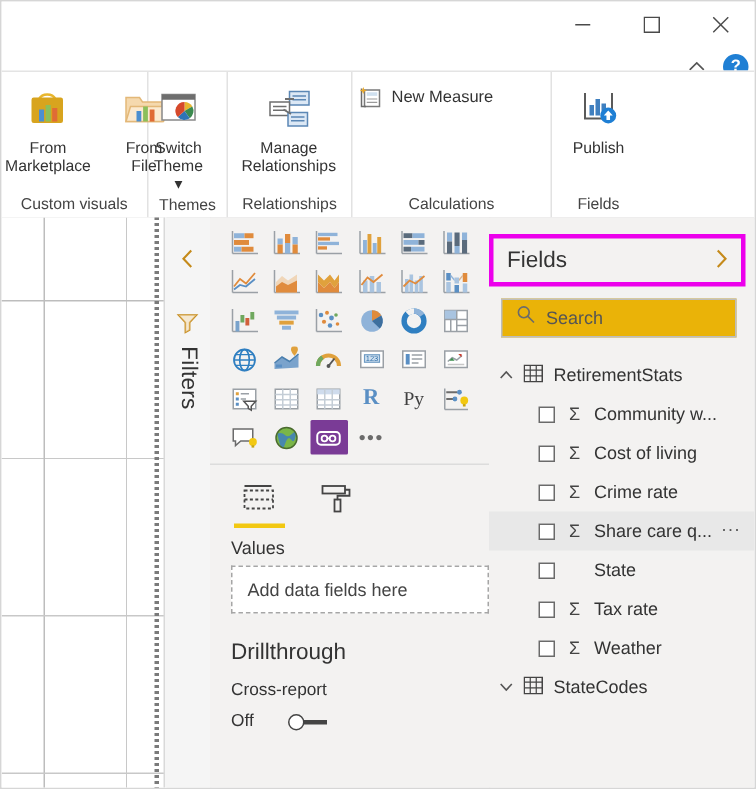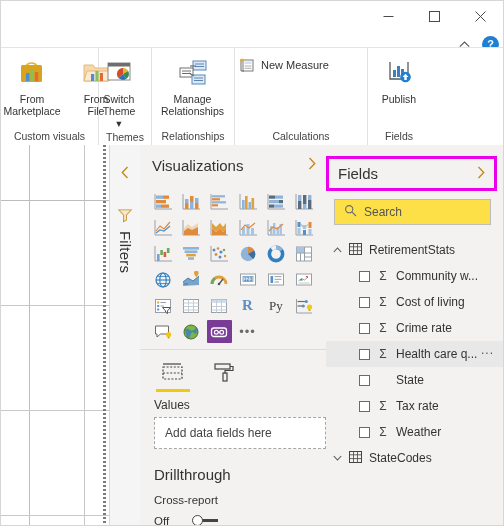--- a/index.html
+++ b/index.html
@@ -83,34 +83,34 @@
   .fieldtabs{display:flex;gap:14px;padding:8px 0 0 14px;align-items:flex-end;}
   .ftab{display:flex;flex-direction:column;align-items:center;width:38px;}
   .ftab .ic{height:26px;display:flex;align-items:flex-end;justify-content:center;}
   .ftab .bar{width:34px;height:3px;background:transparent;margin-top:5px;}
   .ftab.active .bar{background:#f2c811;}
   .well-label{font-size:12px;color:#333;padding:6px 0 3px 14px;}
   .well-drop{margin:2px 0 0 14px;height:30px;border:1px dashed #a6a6a6;background:#fff;
              display:flex;align-items:center;padding-left:10px;font-size:12px;color:#444;}
   .drill-title{font-size:15px;color:#333;padding:17px 0 0 14px;}
   .drill-sub{font-size:11.5px;color:#333;padding:11px 0 0 14px;}
-  .toggle-row{display:flex;align-items:flex-start;gap:23px;padding:9px 0 0 14px;}
+  .toggle-row{display:flex;align-items:center;gap:23px;padding:9px 0 0 14px;}
   .toggle-row .off{font-size:11.5px;color:#333;}
   .tog{width:26px;height:11px;position:relative;}
   .tog .track{position:absolute;left:8px;top:4px;width:18px;height:3px;background:#444;}
   .tog .knob{position:absolute;left:0;top:0;width:11px;height:11px;border-radius:50%;border:1.5px solid #444;background:#fff;box-sizing:border-box;}
 
   
   .fields-pane{position:absolute;left:325px;top:144px;width:177px;height:381px;background:#f3f2f1;overflow:hidden;}
   .fields-hl{position:absolute;left:0px;top:11px;width:171px;height:35px;border:3px solid #ec00ec;box-sizing:border-box;}
   .fields-header{position:absolute;left:0;top:11px;width:171px;height:35px;display:flex;align-items:center;
                  justify-content:space-between;padding:0 12px 0 12px;box-sizing:border-box;}
   .fields-header .t{font-size:15px;color:#333;}
   .fields-header .chev{color:#c58a1a;font-size:14px;}
-  .searchbox{position:absolute;left:8px;top:54px;width:157px;height:26px;background:#fde047;border:1px solid #bdbdbd;
+  .searchbox{position:absolute;left:8px;top:54px;width:157px;height:26px;background:#eab308;border:1px solid #bdbdbd;
              box-sizing:border-box;display:flex;align-items:center;gap:7px;padding-left:9px;}
   .searchbox .ph{font-size:12px;color:#555;}
   .tree{position:absolute;left:0;top:92px;width:177px;}
   .trow{height:26px;display:flex;align-items:center;font-size:12px;color:#333;}
   .trow.table{padding-left:6px;gap:7px;}
   .trow.field{padding-left:33px;gap:8px;position:relative;}
   .trow.hover{background:#e8e8e8;}
   .chkbox{width:11px;height:11px;border:1px solid #6a6a6a;background:#fff;box-sizing:border-box;flex:0 0 auto;}
   .sigma{font-size:12px;color:#444;width:10px;text-align:center;flex:0 0 auto;}
   .sigma.blank{visibility:hidden;}
@@ -285,28 +285,20 @@
     <div class="filters-icon">
       <svg width="16" height="16" viewBox="0 0 16 16">
         <path d="M2 3 h12 l-4.6 5 v5 l-2.8 1.6 v-6.6 z" fill="none" stroke="#c58a1a" stroke-width="1.1"></path>
         <path d="M2 3 h12 l-4.6 5 v5 l-2.8 1.6 v-6.6 z" fill="#f4dcb2" opacity=".55"></path>
       </svg>
     </div>
     <div class="filters-label">Filters</div>
   </div>
 
   <div class="viz-pane">
-    <div class="pane-header">
-      <div class="t">Visualizations</div>
-      <div class="chev">
-        <svg width="8" height="13" viewBox="0 0 8 13">
-            <polyline points="1.5,1 6.7,6.5 1.5,12" fill="none" stroke="#c58a1a" stroke-width="1.4"></polyline>
-          </svg>
-      </div>
-    </div>
 
     <div class="viz-grid">
 
       <div class="vcell">
           <svg width="20" height="18" viewBox="0 0 20 18">
             <line x1="2" y1="1" x2="2" y2="16" stroke="#9aa0a6" stroke-width="1"></line>
             <line x1="2" y1="16" x2="19" y2="16" stroke="#9aa0a6" stroke-width="1"></line>
             <rect x="3" y="2.5" width="7" height="3.3" fill="#8fb3d9"></rect>
             <rect x="10" y="2.5" width="6" height="3.3" fill="#e08b3c"></rect>
             <rect x="3" y="7" width="10" height="3.3" fill="#e08b3c"></rect>
@@ -706,21 +698,21 @@
         <span class="fname">Cost of living</span>
       </div>
       <div class="trow field">
         <span class="chkbox"></span>
         <span class="sigma">Σ</span>
         <span class="fname">Crime rate</span>
       </div>
       <div class="trow field hover">
         <span class="chkbox"></span>
         <span class="sigma">Σ</span>
-        <span class="fname">Health care q...</span>
+        <span class="fname">Share care q...</span>
         <span class="rowdots">...</span>
       </div>
       <div class="trow field">
         <span class="chkbox"></span>
         <span class="sigma blank">Σ</span>
         <span class="fname">State</span>
       </div>
       <div class="trow field">
         <span class="chkbox"></span>
         <span class="sigma">Σ</span>

